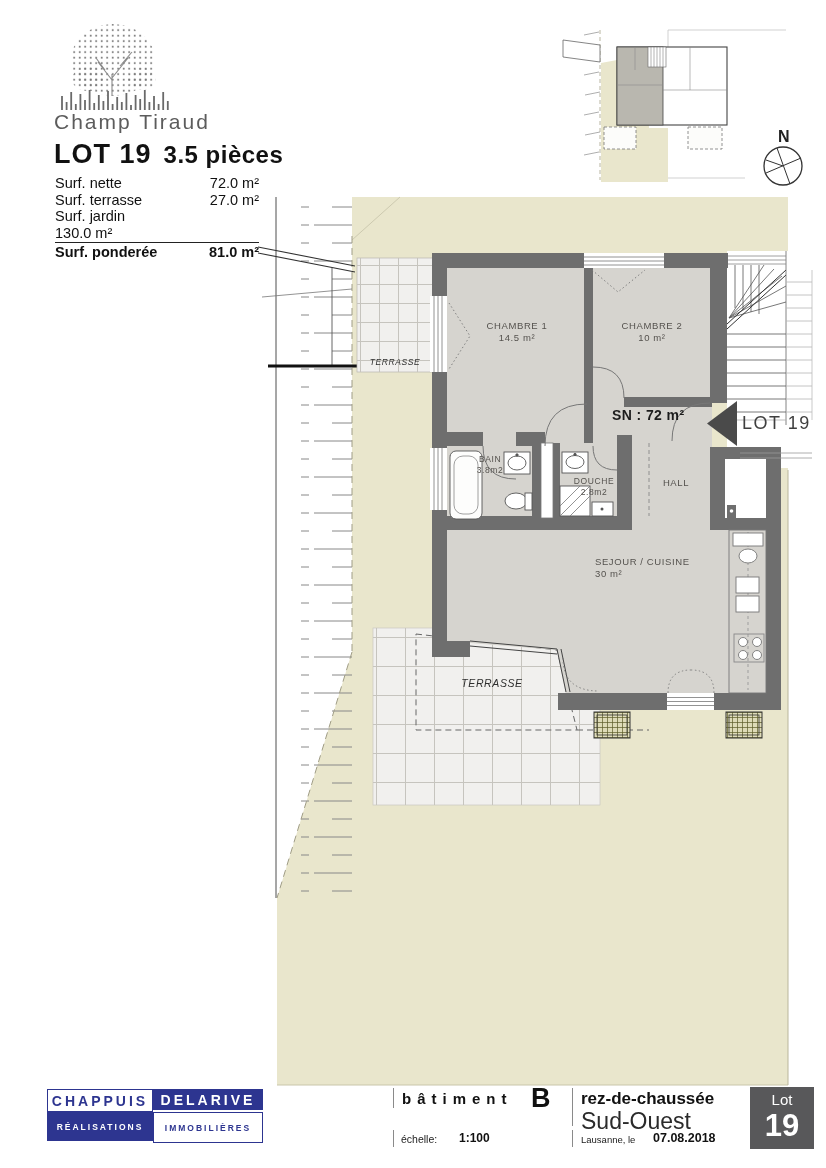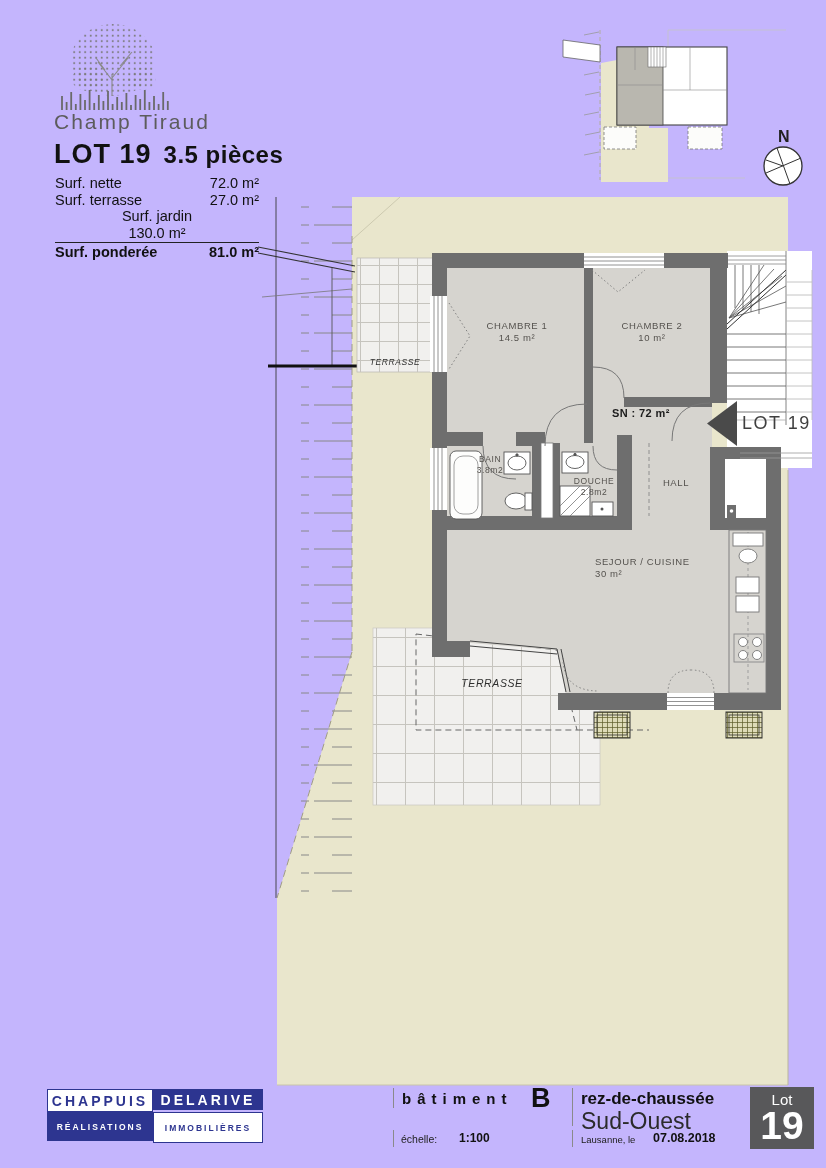--- a/index.html
+++ b/index.html
@@ -1,34 +1,34 @@
 <!DOCTYPE html>
 <html><head>
 <meta charset="utf-8">
 <style>
   html,body{margin:0;padding:0;background:#9a9a9a;}
-  .page{position:relative;width:826px;height:1168px;background:#c4b5fd;overflow:hidden;
+  .page{position:relative;width:826px;height:1168px;background:#ffffff;overflow:hidden;
         font-family:"Liberation Sans",sans-serif;}
   .abs{position:absolute;}
   svg{display:block;}
   
   .brandname{position:absolute;left:54px;top:110px;font-size:21px;color:#5c5c5c;letter-spacing:2px;}
   .lotline{position:absolute;left:54px;top:139px;white-space:nowrap;}
   .lotline .t1{font-size:27px;font-weight:bold;color:#111;letter-spacing:1px;}
   .lotline .t2{font-size:24px;font-weight:bold;color:#111;margin-left:12px;letter-spacing:.5px;margin-top:36px;}
   .surftable{position:absolute;left:55px;top:175px;width:204px;font-size:14.5px;color:#111;}
-  .surfrow{display:flex;justify-content:space-between;line-height:16.5px;align-items:center;}
+  .surfrow{display:flex;justify-content:space-between;line-height:16.5px;}
   .surfrow.jardin{border-bottom:1.5px solid #222;padding-bottom:1px;flex-direction:column;}
   .surfrow.bold{font-weight:bold;padding-top:1px;}
   
   .lbl{position:absolute;font-size:9.5px;color:#55524e;letter-spacing:.6px;line-height:1.3;white-space:nowrap;}
   .lbl.c{transform:translateX(-50%);text-align:center;}
   .lbl.small{font-size:8.5px;}
   .lbl.it{font-style:italic;color:#2e2e2e;}
-  .lbl.sn{font-weight:bold;font-size:11px;color:#1c1c1c;letter-spacing:.4px;}
+  .lbl.sn{font-weight:bold;font-size:14px;color:#1c1c1c;letter-spacing:.4px;}
   .lbl.entr{font-size:18px;color:#3f3f3f;letter-spacing:1.5px;}
   .lbl.north{font-weight:bold;font-size:16px;color:#222;}
   
   .brandblock{position:absolute;left:47px;top:1089px;display:grid;grid-template-columns:106px 110px;}
   .bcell{display:flex;align-items:center;justify-content:center;letter-spacing:3px;font-weight:bold;}
   .bcell.r1{height:21px;font-size:14px;}
   .bcell.r2{height:29px;font-size:8.5px;letter-spacing:2px;}
   .bcell.navy{background:#2d3590;color:#fff;}
   .bcell.white{background:#fff;color:#2d3590;border:1px solid #2d3590;}
   .vbar{position:absolute;width:1px;background:#8a8a8a;}
@@ -36,21 +36,21 @@
   .f-b{position:absolute;left:531px;top:1083px;font-size:27px;font-weight:bold;color:#111;}
   .f-rdc{position:absolute;left:581px;top:1089px;font-size:17px;font-weight:bold;color:#111;}
   .f-so{position:absolute;left:581px;top:1108px;font-size:23px;color:#2b2b2b;}
   .f-echlbl{position:absolute;left:401px;top:1133px;font-size:10.5px;color:#222;}
   .f-echval{position:absolute;left:459px;top:1131px;font-size:12px;font-weight:bold;color:#111;}
   .f-citylbl{position:absolute;left:581px;top:1134px;font-size:9.5px;color:#222;}
   .f-date{position:absolute;left:653px;top:1131px;font-size:12.5px;font-weight:bold;color:#111;}
   .lotbox{position:absolute;left:750px;top:1087px;width:64px;height:62px;background:#58585a;
           color:#fff;text-align:center;}
   .lotbox .l1{font-size:15px;line-height:18px;padding-top:4px;}
-  .lotbox .l2{font-size:39px;font-weight:bold;line-height:34px;}
+  .lotbox .l2{font-size:31px;font-weight:bold;line-height:34px;}
 </style>
 </head>
 <body>
 
 <div class="page">
 
   <svg class="abs" style="left:0;top:0" width="826" height="1168" viewBox="0 0 826 1168">
     <defs>
       <pattern id="tileS" width="19" height="19" patternUnits="userSpaceOnUse">
         <path d="M0,18.5 H19 M18.5,0 V19" stroke="#c6c4be" stroke-width="1" fill="none"></path>

